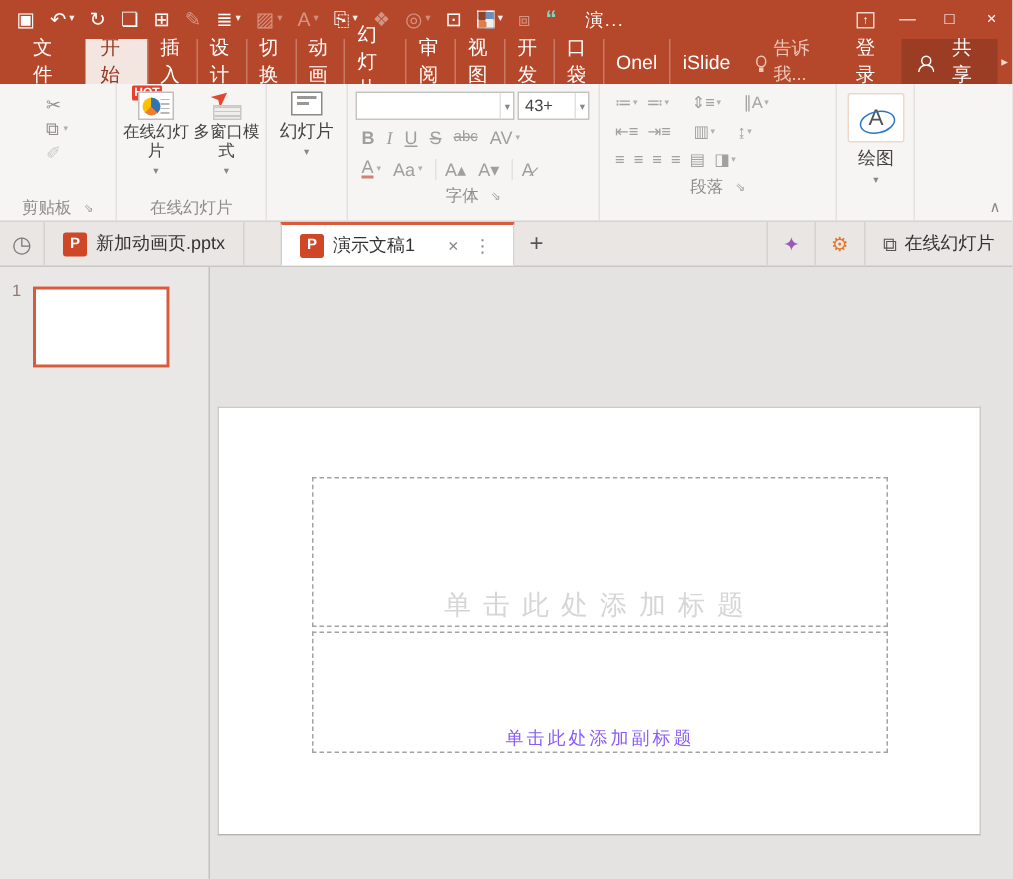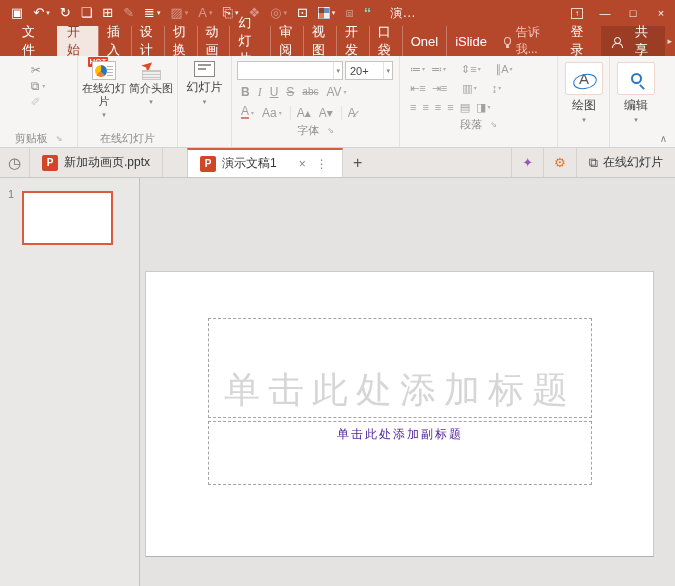--- a/index.html
+++ b/index.html
@@ -108,22 +108,22 @@
   .winglyph{font-size:13px;color:#555}
 
   
   .main{display:flex;height:408px}
   .thumbs{width:140px;background:#eae8e6;border-right:1px solid #c3c1bf;position:relative}
   .thumb-num{position:absolute;left:8px;top:10px;font-size:11px;color:#8d7a72}
   .thumb{position:absolute;left:22px;top:13px;width:91px;height:54px;background:#fff;border:2px solid #d85b3c}
   .canvas{flex:1;position:relative;background:#e5e3e1}
   .page{position:absolute;left:5px;top:93px;width:509px;height:286px;background:#fff;border:1px solid #cacaca;border-bottom-color:#b2b2b2}
   .ph{position:absolute;border:1px dashed #a3a3a3;display:flex;justify-content:center}
-  .ph-title{left:62px;top:46px;width:384px;height:100px;align-items:flex-end;padding-bottom:2px;font-size:36px;color:#d6d6d6;letter-spacing:8px;white-space:nowrap;overflow:hidden}
-  .ph-sub{left:62px;top:149px;width:384px;height:64px;align-items:flex-start;padding-top:4px;font-size:12px;color:#4c1d95;letter-spacing:2px}
+  .ph-title{left:62px;top:46px;width:384px;height:100px;align-items:flex-end;padding-bottom:2px;font-size:18px;color:#d6d6d6;letter-spacing:8px;white-space:nowrap;overflow:hidden}
+  .ph-sub{left:62px;top:149px;width:384px;height:81px;align-items:flex-end;padding-top:4px;font-size:12px;color:#8b5cf6;letter-spacing:2px}
 </style>
 </head>
 <body>
 
 <div class="titlebar">
   <div class="qa">
 
   <span class="qa-btn">
         <span class="g">▣</span>
       </span>
@@ -278,21 +278,21 @@
       <div class="olbtn">
         <span class="hot">HOT</span>
         <span class="doc-pie"></span>
         <span>在线幻灯片</span>
         <span class="dd">▾</span>
       </div>
       <div class="olbtn">
         <span class="plane-wrap">
             <span class="plane">➤</span>
           </span>
-        <span>简介头图</span>
+        <span>多窗口模式</span>
         <span class="dd">▾</span>
       </div>
     </div>
     <div class="rlabel">
       <span>在线幻灯片</span>
     </div>
   </div>
 
   <div class="rgroup" style="width:54px">
     <div class="rbody">
@@ -309,21 +309,21 @@
   </div>
 
   <div class="rgroup" style="width:168px">
     <div class="fcol">
       <div class="selrow">
         <div class="sel name">
           <span></span>
           <span class="dd">▾</span>
         </div>
         <div class="sel size">
-          <span>20+</span>
+          <span>43+</span>
           <span class="dd">▾</span>
         </div>
       </div>
       <div class="fbtns">
 
       <span class="fbtn fb">
             <span>B</span>
           </span>
           <span class="fbtn fi">
             <span>I</span>
@@ -439,29 +439,20 @@
   <div class="rgroup" style="width:52px;border-right:1px solid #e4e2e0">
     <div class="bigtool">
       <span class="toolbox">
           <span class="draw-a">A</span>
         </span>
       <span>绘图</span>
       <span class="dd">▾</span>
     </div>
   </div>
 
-  <div class="rgroup" style="width:52px;border-right:none">
-    <div class="bigtool">
-      <span class="toolbox">
-          <span class="zoom-ic"></span>
-        </span>
-      <span>编辑</span>
-      <span class="dd">▾</span>
-    </div>
-  </div>
 
   <span class="collapse">∧</span>
 </div>
 
 <div class="doctabs">
   <span class="recent">◷</span>
   <span class="dtab">
     <span class="ppt-ic">P</span>
     <span>新加动画页.pptx</span>
   </span>

